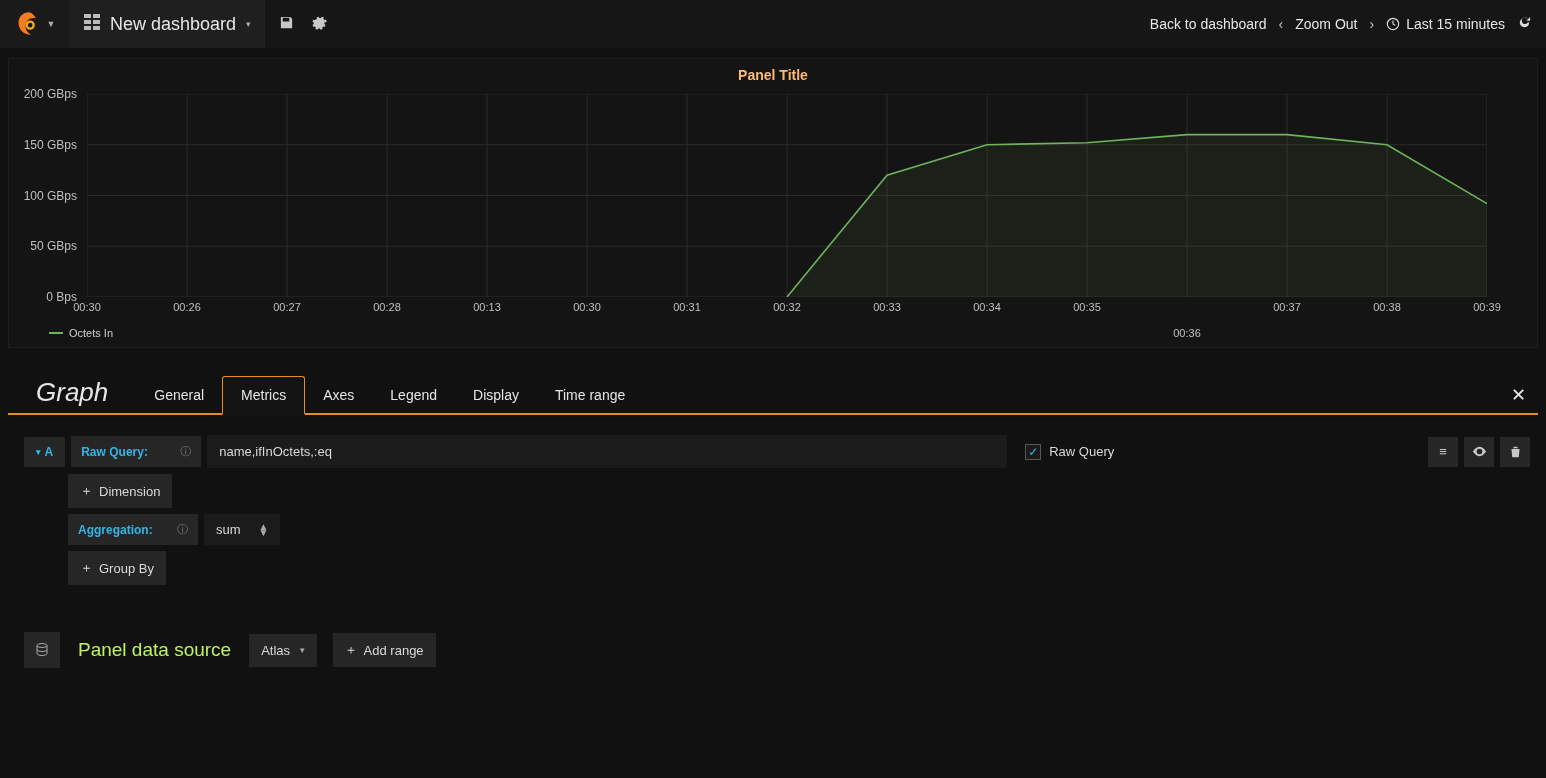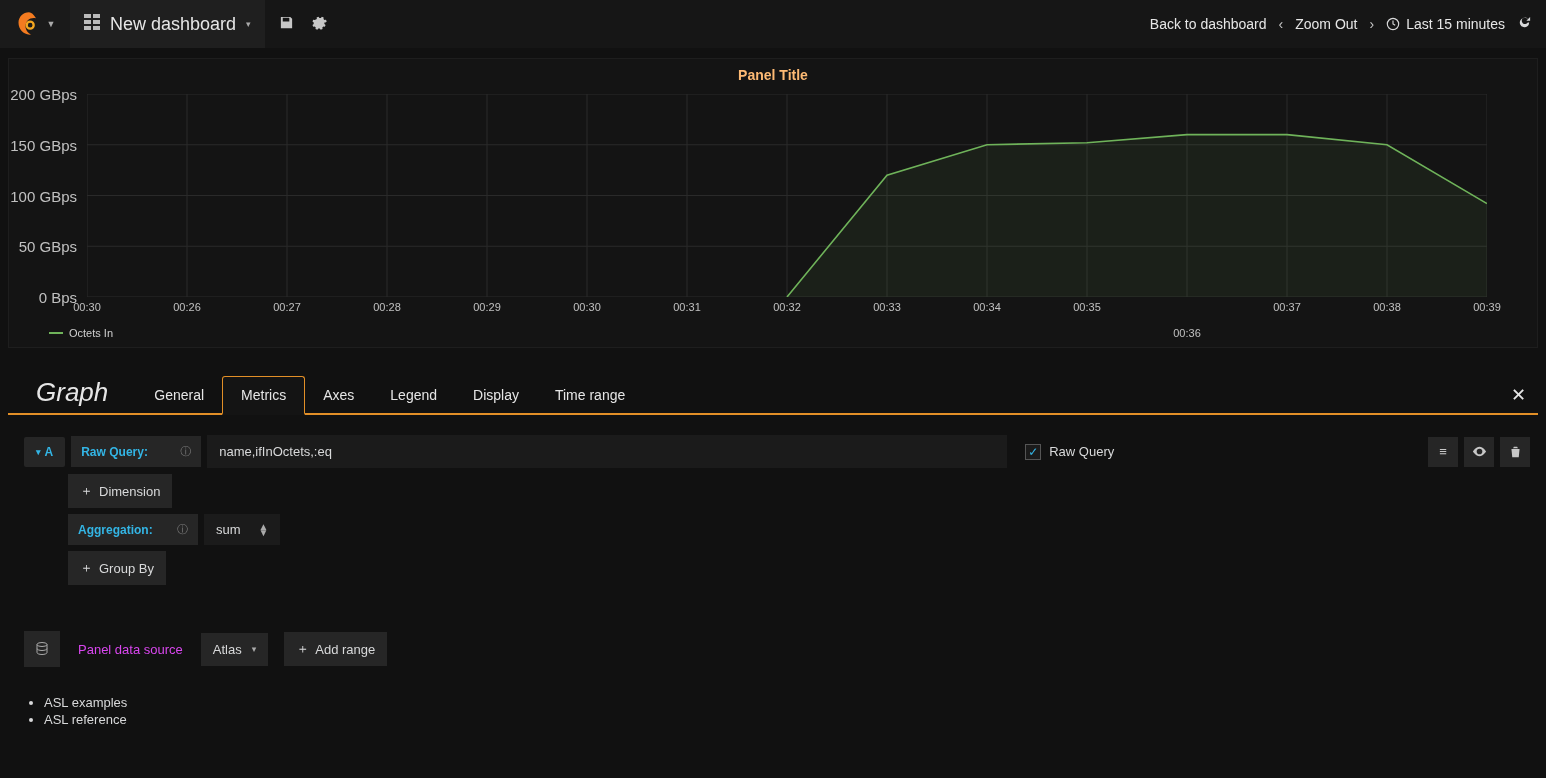--- a/index.html
+++ b/index.html
@@ -49,21 +49,21 @@
   height: 290px;
   position: relative;
 }
 .panel-title { text-align: center; font-weight: 700; color: #fdba74; padding-top: 8px; font-size: 14px; }
 .chart-area {
   position: absolute;
   left: 78px; top: 35px; right: 50px; bottom: 50px;
 }
 .chart-svg { width: 100%; height: 100%; }
 .y-ticks { position: absolute; left: 0; top: 35px; bottom: 50px; width: 74px; }
-.y-tick { position: absolute; right: 6px; transform: translateY(-50%); color: #c0c0c0; font-size: 15px; white-space: nowrap; }
+.y-tick { position: absolute; right: 6px; transform: translateY(-50%); color: #c0c0c0; font-size: 12px; white-space: nowrap; }
 .x-ticks { position: absolute; left: 78px; right: 50px; bottom: 30px; height: 16px; }
 .x-tick { position: absolute; transform: translateX(-50%); color: #c0c0c0; font-size: 11px; }
 .legend { position: absolute; left: 40px; bottom: 8px; display: flex; align-items: center; gap: 6px; color: #d0d0d0; font-size: 11px; }
 .legend-line { width: 14px; height: 2px; background: #6fb35a; }
 
 .editor-row {
   margin: 28px 8px 0 8px;
   display: flex; align-items: center;
   border-bottom: 2px solid #e28f27;
   height: 39px;
@@ -126,21 +126,21 @@
 .plus { font-size: 13px; }
 .agg-row { display: flex; align-items: center; gap: 6px; margin-top: 6px; }
 .label-cell.w130 { width: 130px; }
 .select-box {
   background: #1b1b1b; padding: 8px 12px; display: flex; align-items: center; gap: 18px; cursor: pointer;
 }
 .updown { font-size: 10px; color: #aaa; display: flex; flex-direction: column; line-height: 6px; }
 
 .ds-row { margin: 46px 0 0 0; display: flex; align-items: center; gap: 8px; }
 .ds-icon-box { width: 36px; height: 36px; background: #262626; display: flex; align-items: center; justify-content: center; color: #aaa; }
-.ds-label { background: transparent; padding: 8px 10px; color: #d946ef; font-size: 13px; }
+.ds-label { background: transparent; padding: 8px 10px; color: #bef264; font-size: 19px; }
 .ds-select { background: #262626; padding: 9px 12px; display: flex; align-items: center; gap: 10px; cursor: pointer; }
 
 .links { margin: 28px 0 0 6px; }
 .links li { margin: 2px 0 2px 14px; color: #d8d9da; font-size: 13px; }
 </style>
 </head>
 <body>
 
 <div class="topbar">
   <div class="logo-cell">
@@ -232,21 +232,21 @@
         <path d="M700 205 L700 205 L800 82 L900 51.25 L1000 49.19999999999999 L1100 41 L1200 41 L1300 51.25 L1400 110.7 L1400 205 Z" fill="#6fb35a" fill-opacity="0.08"></path>
         <path d="M700 205 L800 82 L900 51.25 L1000 49.19999999999999 L1100 41 L1200 41 L1300 51.25 L1400 110.7" stroke="#6fb35a" stroke-width="1.6" fill="none"></path>
       </svg>
   </div>
 
   <div class="x-ticks" id="x-ticks">
       <div class="x-tick" style="left: 0%;">00:30</div>
       <div class="x-tick" style="left: 7.14286%;">00:26</div>
       <div class="x-tick" style="left: 14.2857%;">00:27</div>
       <div class="x-tick" style="left: 21.4286%;">00:28</div>
-      <div class="x-tick" style="left: 28.5714%;">00:29</div>
+      <div class="x-tick" style="left: 28.5714%;">00:13</div>
       <div class="x-tick" style="left: 35.7143%;">00:30</div>
       <div class="x-tick" style="left: 42.8571%;">00:31</div>
       <div class="x-tick" style="left: 50%;">00:32</div>
       <div class="x-tick" style="left: 57.1429%;">00:33</div>
       <div class="x-tick" style="left: 64.2857%; text-align: center;">00:34</div>
       <div class="x-tick" style="left: 71.4286%;">00:35</div>
       <div class="x-tick" style="left: 78.5714%; margin-top: 26px;">00:36</div>
       <div class="x-tick" style="left: 85.7143%;">00:37</div>
       <div class="x-tick" style="left: 92.8571%;">00:38</div>
       <div class="x-tick" style="left: 100%;">00:39</div>
@@ -341,17 +341,13 @@
     <div class="ds-select">
       <span>Atlas</span>
       <span class="caret-down">▾</span>
     </div>
     <button class="btn" style="margin-left:8px">
       <span class="plus">＋</span>
       <span>Add range</span>
     </button>
   </div>
 
-  <ul class="links" id="links">
-      <li>ASL examples</li>
-      <li>ASL reference</li>
-    </ul>
 </div>
 
 </body></html>

